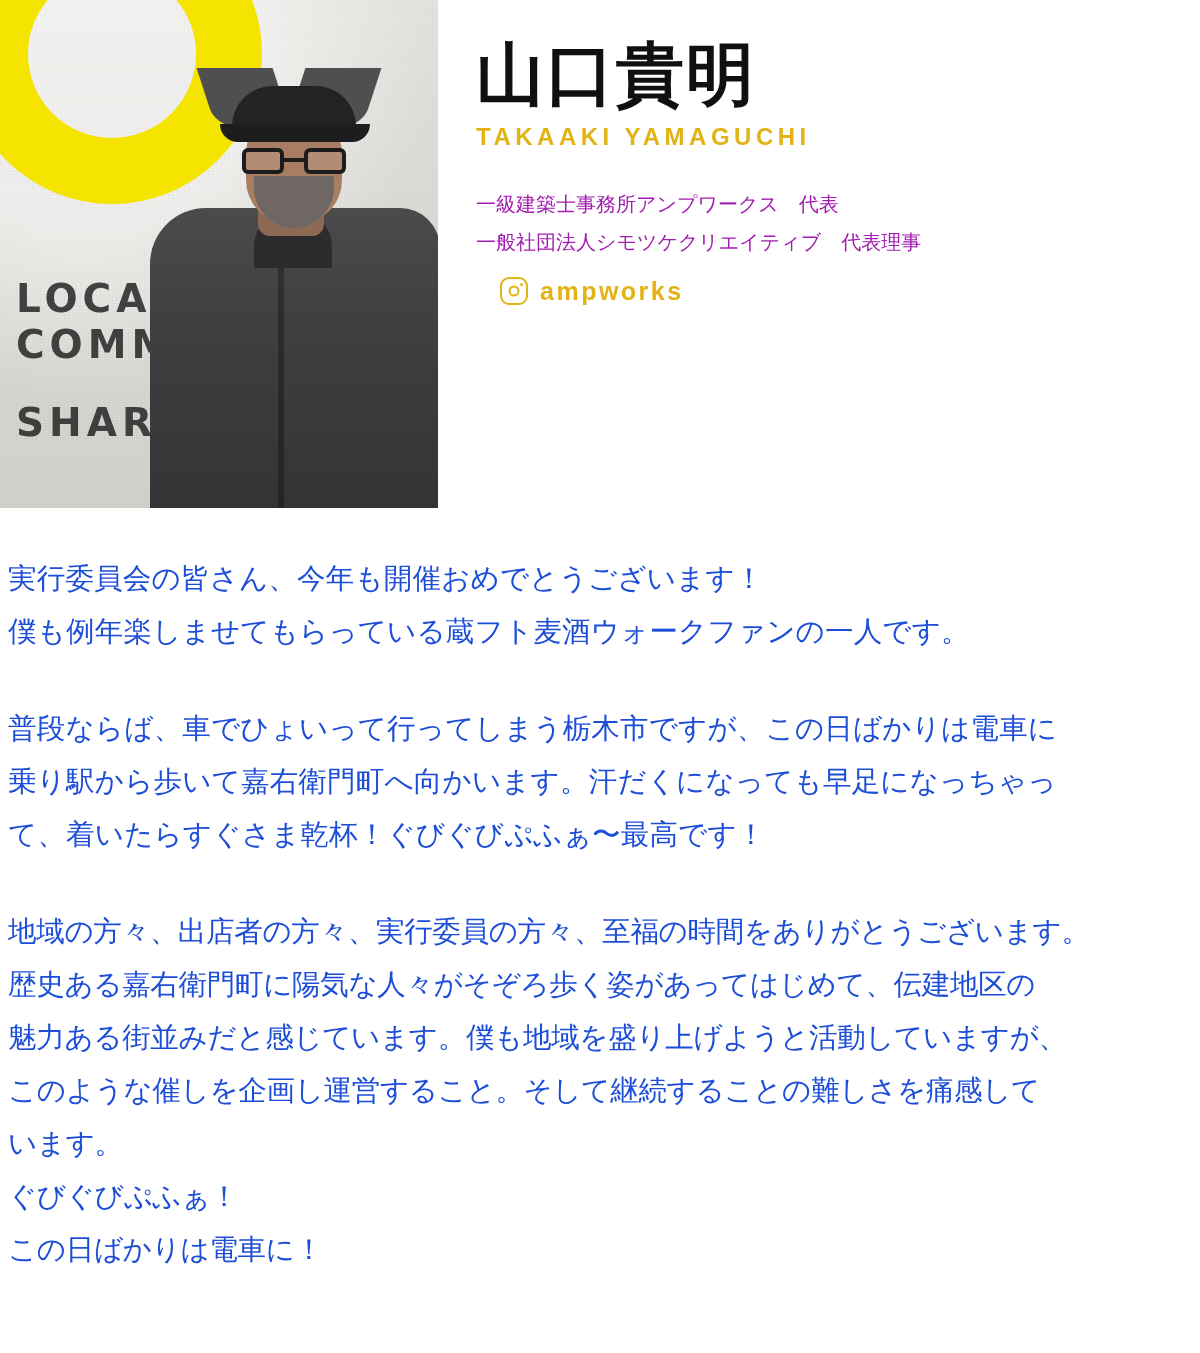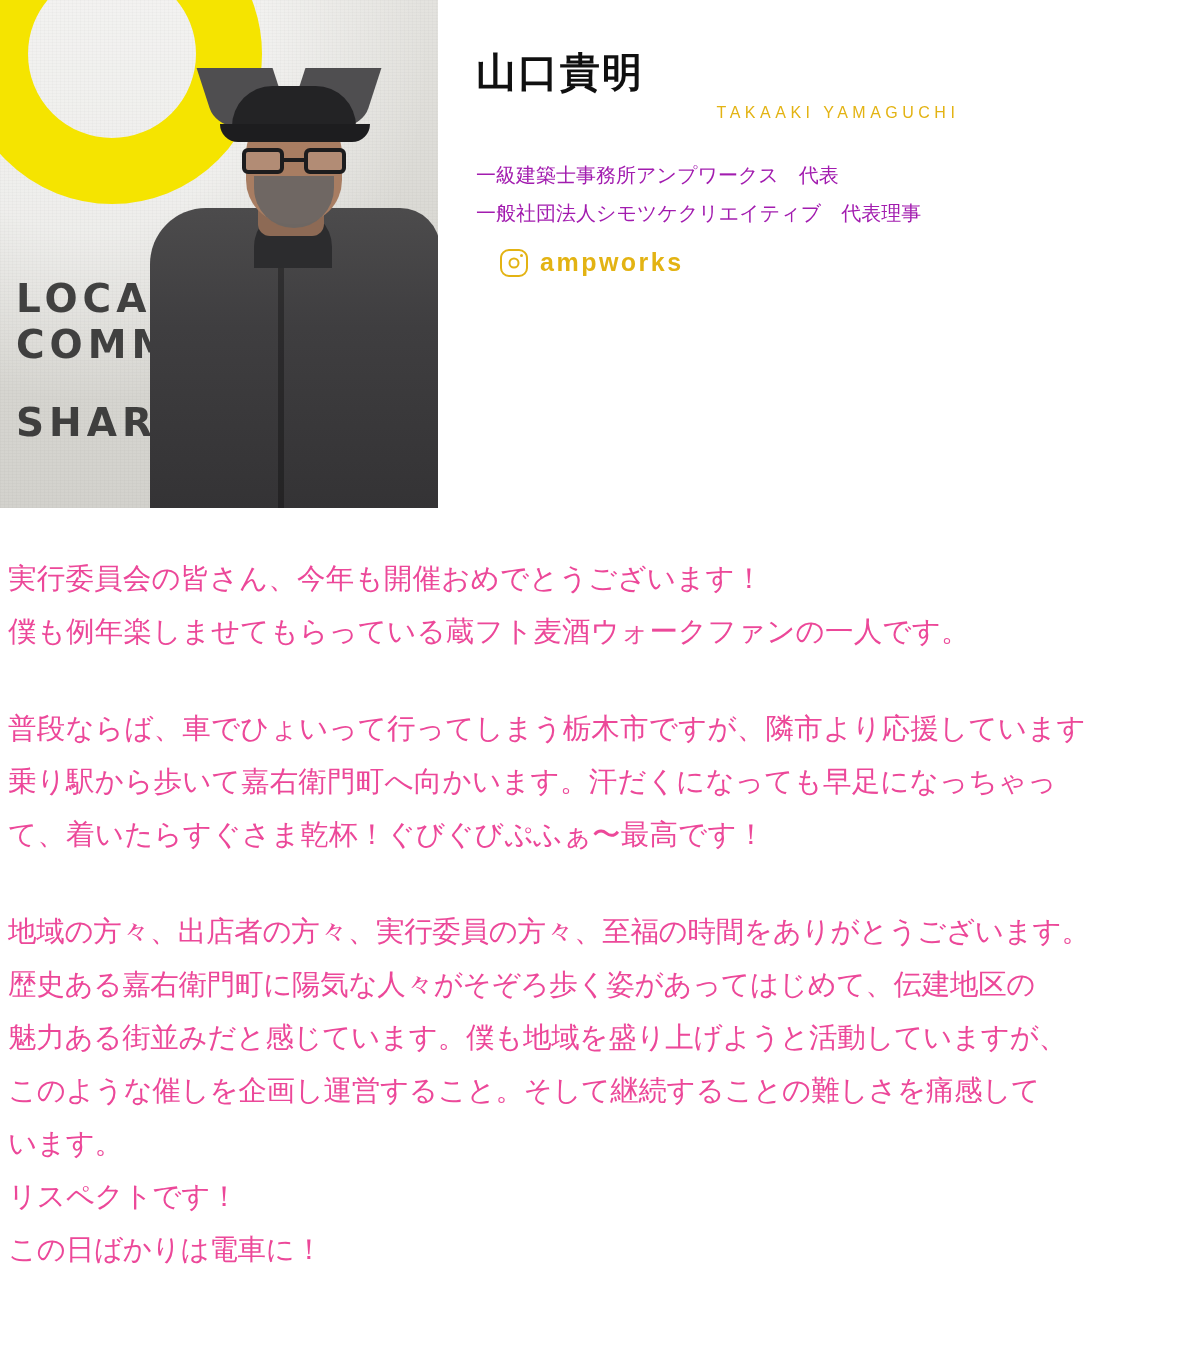--- a/index.html
+++ b/index.html
@@ -193,35 +193,34 @@
     background: #1c1c1e;
   }
 
   
   .name-block {
     padding: 38px 0 0 38px;
     flex: 1 1 auto;
   }
   .name-ja {
     font-family: "DejaVu Sans", sans-serif;
-    font-size: 40px;
+    font-size: 68px;
     font-weight: 700;
     letter-spacing: 2px;
     line-height: 1.1;
-    margin: 12px 0 10px 0;
+    margin: 0 0 10px 0;
     color: #101010;
   }
   .name-en {
     font-family: "Liberation Sans", sans-serif;
-    font-size: 16px;
-    font-weight: 400;
+    font-size: 24px;
+    font-weight: 700;
     letter-spacing: 4.5px;
     color: #e3b313;
     margin: 0 0 34px 0;
-    text-align: center;
   }
   .affiliation {
     font-family: "DejaVu Sans", sans-serif;
     font-size: 20px;
     line-height: 1.9;
     color: #a21caf;
     margin: 0 0 16px 0;
   }
   .affiliation div { white-space: nowrap; }
   .sns {
@@ -269,21 +268,21 @@
     letter-spacing: 2.5px;
     color: #e3b313;
   }
 
   
   .body-copy {
     padding: 44px 14px 40px 8px;
     font-family: "DejaVu Sans", sans-serif;
     font-size: 28.5px;
     line-height: 1.86;
-    color: #ec4899;
+    color: #1d4ed8;
     letter-spacing: 0.2px;
   }
   .para { margin: 0 0 44px 0; }
   .para:last-child { margin-bottom: 0; }
   .para div { white-space: nowrap; }
   .para.tight div { letter-spacing: -0.3px; }
 </style>
 </head>
 <body>
 
@@ -335,30 +334,30 @@
   </div>
 
   <div class="body-copy">
 
     <div class="para">
       <div>実行委員会の皆さん、今年も開催おめでとうございます！</div>
       <div>僕も例年楽しませてもらっている蔵フト麦酒ウォークファンの一人です。</div>
     </div>
 
     <div class="para">
-      <div>普段ならば、車でひょいって行ってしまう栃木市ですが、隣市より応援しています</div>
+      <div>普段ならば、車でひょいって行ってしまう栃木市ですが、この日ばかりは電車に</div>
       <div>乗り駅から歩いて嘉右衛門町へ向かいます。汗だくになっても早足になっちゃっ</div>
       <div>て、着いたらすぐさま乾杯！ぐびぐびぷふぁ〜最高です！</div>
     </div>
 
     <div class="para tight">
       <div>地域の方々、出店者の方々、実行委員の方々、至福の時間をありがとうございます。</div>
       <div>歴史ある嘉右衛門町に陽気な人々がそぞろ歩く姿があってはじめて、伝建地区の</div>
       <div>魅力ある街並みだと感じています。僕も地域を盛り上げようと活動していますが、</div>
       <div>このような催しを企画し運営すること。そして継続することの難しさを痛感して</div>
       <div>います。</div>
-      <div>リスペクトです！</div>
+      <div>ぐびぐびぷふぁ！</div>
       <div>この日ばかりは電車に！</div>
     </div>
 
   </div>
 
 </div>
 
 </body></html>

